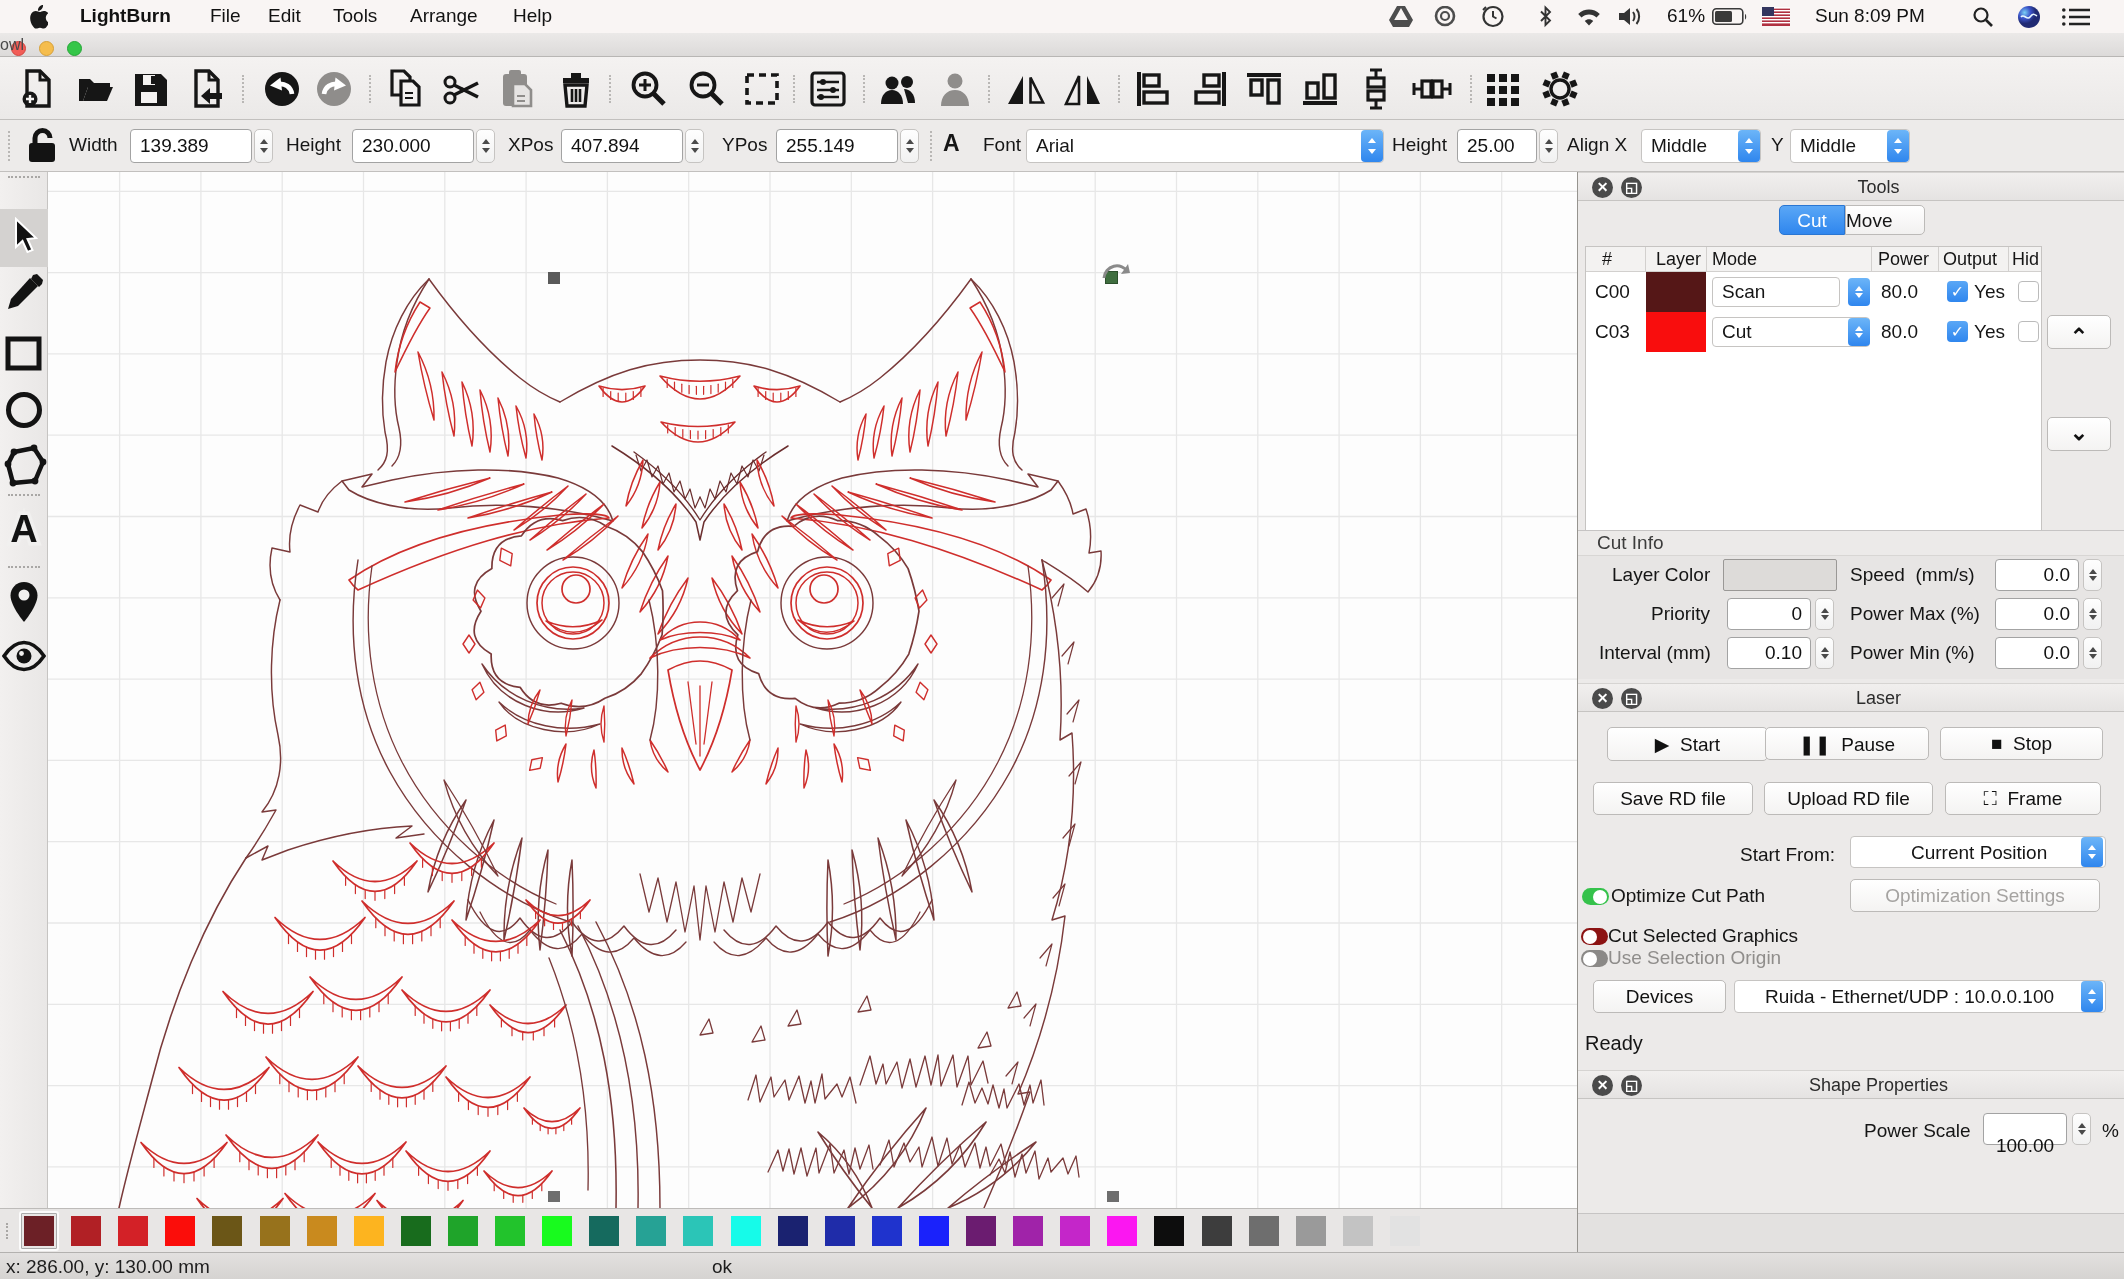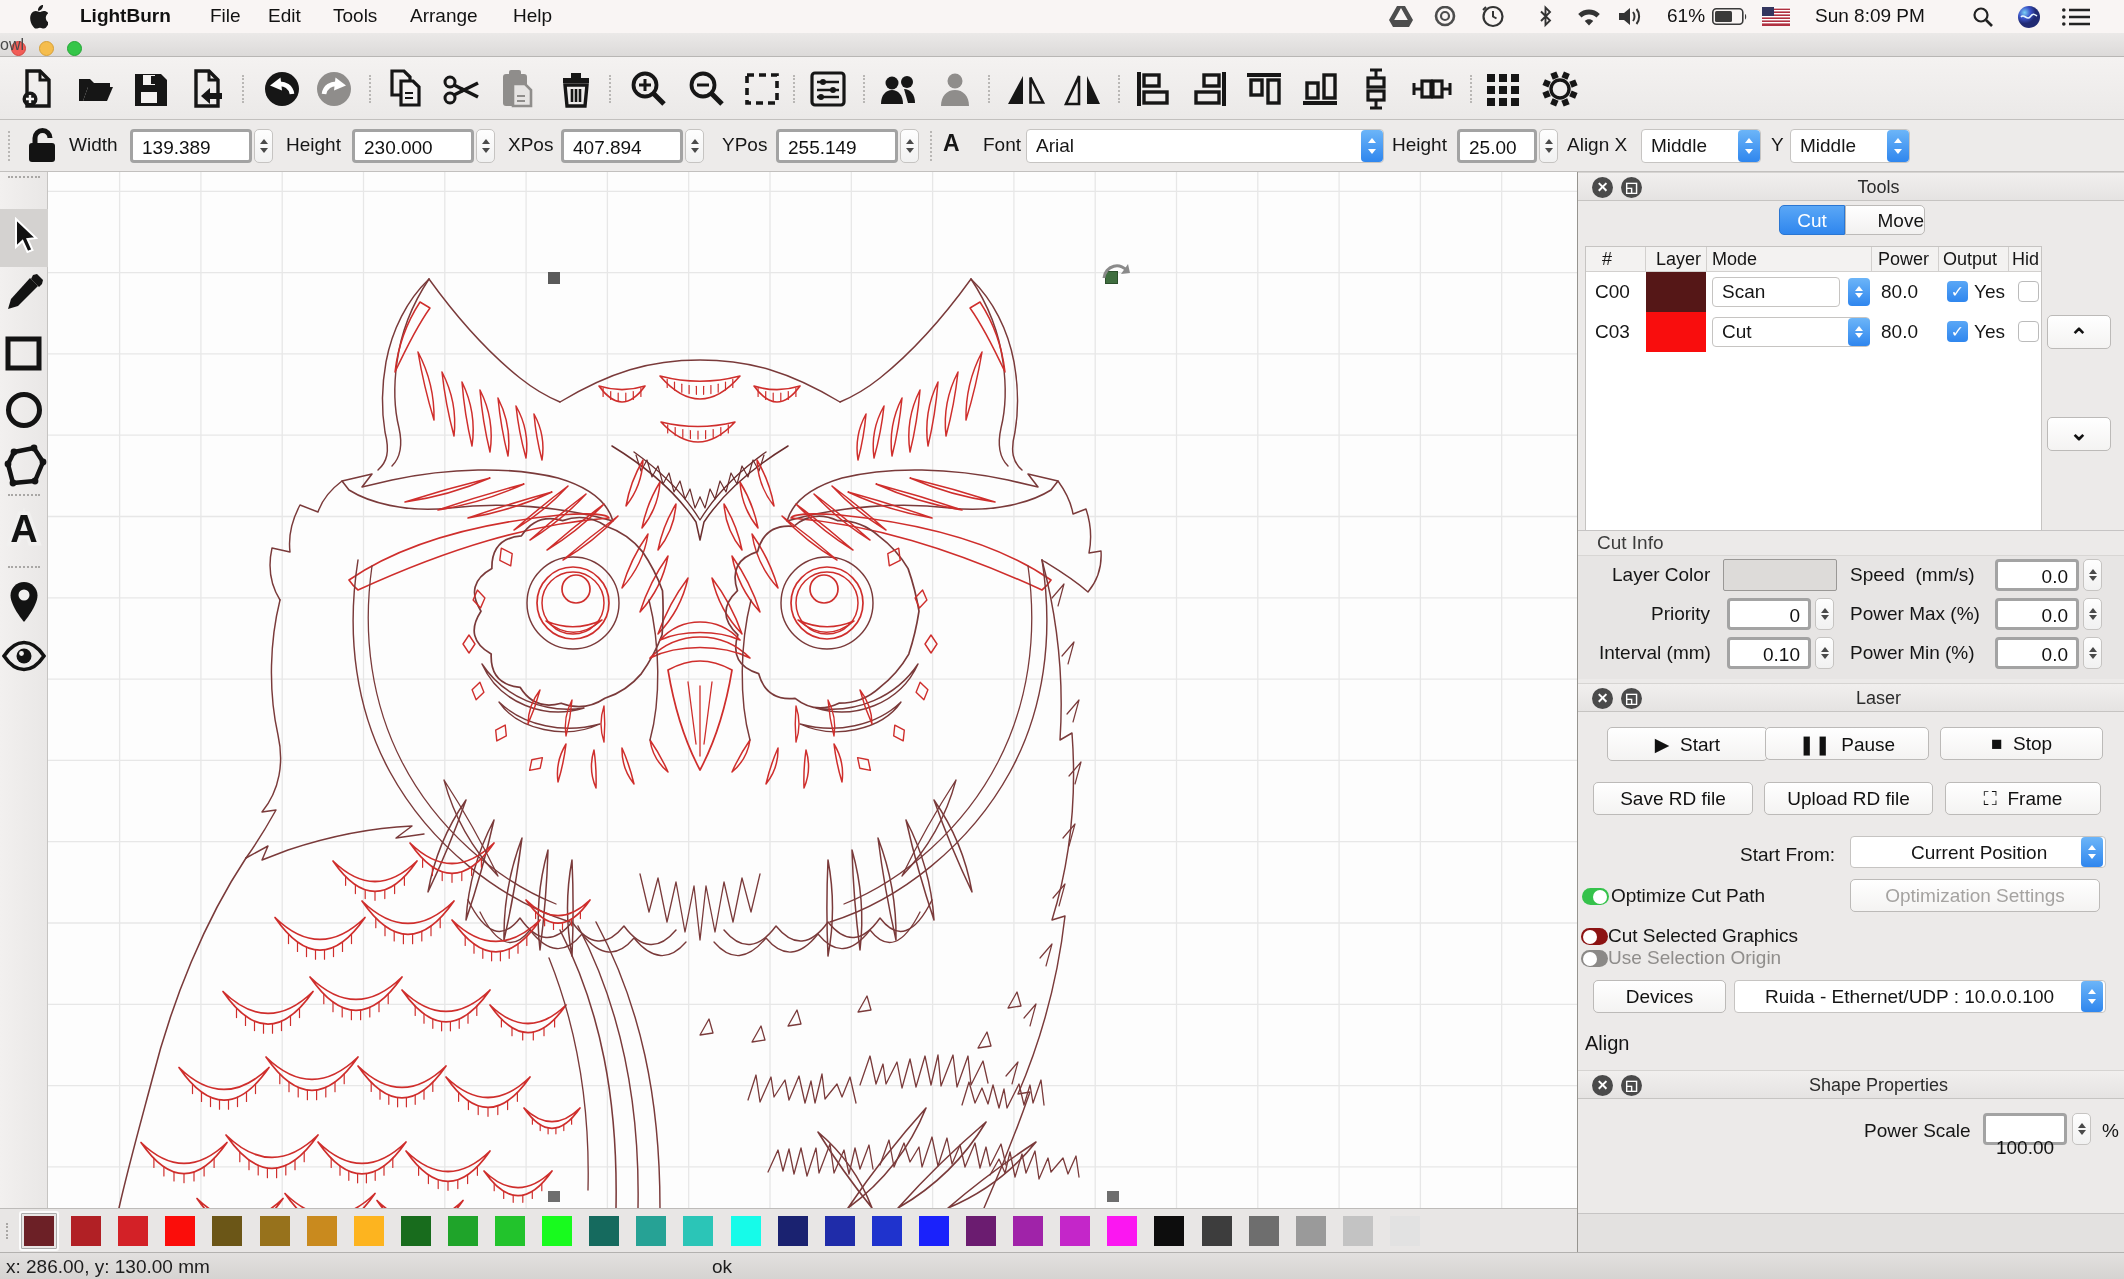--- a/index.html
+++ b/index.html
@@ -17,21 +17,21 @@
 .tl { position:absolute; top:8px; width:15px; height:15px; border-radius:50%; }
 #titlebar .wt { position:absolute; top:3px; width:100%; text-align:left; font-size:16px; color:#4a4a4a; }
 
 
 #toolbar { left:0; top:57px; width:2124px; height:63px; background:linear-gradient(#f4f2f1,#ebe9e8); border-bottom:1px solid #c2c0be; }
 .tsep { position:absolute; top:18px; width:2px; height:28px; border-left:2px dotted #b9b7b5; }
 
 
 #propbar { left:0; top:120px; width:2124px; height:52px; background:#edebea; border-bottom:1px solid #c2c0be; font-size:19px; color:#161616; }
 .pb-label { position:absolute; top:14px; }
-.pb-field { position:absolute; top:9px; height:34px; background:#fff; border:3px solid #a3a3a3; border-radius:4px; font-size:19px; padding:5px 0 0 9px; color:#111; }
+.pb-field { position:absolute; top:9px; height:34px; background:#fff; border:1px solid #a3a3a3; border-radius:4px; font-size:19px; padding:5px 0 0 9px; color:#111; }
 .stepper { position:absolute; top:9px; width:19px; height:34px; background:linear-gradient(#fefefe,#f1f1f1); border:1px solid #c6c4c2; border-radius:5px; }
 .stepper:before { content:""; position:absolute; left:5px; top:5px; border:4px solid transparent; border-bottom:5px solid #4a4a4a; }
 .stepper:after { content:""; position:absolute; left:5px; bottom:5px; border:4px solid transparent; border-top:5px solid #4a4a4a; }
 .bluestep { position:absolute; width:22px; background:linear-gradient(#6cb5f8,#2f86ee); border-radius:4px; }
 .bluestep:before { content:""; position:absolute; left:7px; top:4px; border:4px solid transparent; border-bottom:5px solid #fff; }
 .bluestep:after { content:""; position:absolute; left:7px; bottom:4px; border:4px solid transparent; border-top:5px solid #fff; }
 .combo { position:absolute; background:#fff; border:1px solid #c6c4c2; border-radius:4px; }
 
 
 #leftbar { left:0; top:172px; width:48px; height:1036px; background:linear-gradient(90deg,#f2f0ef,#e9e7e6); border-right:1px solid #c6c4c2; }
@@ -828,21 +828,21 @@
 </div>
 
 <div class="abs" id="rightpanel">
 
   <div class="ptitle" style="top:0px">
       <div class="circbtn" style="left:14px">✕</div>
       <div class="circbtn" style="left:43px">◱</div>
       <div class="t">Tools</div>
     </div>
   <div style="position:absolute;left:201px;top:33px;width:66px;height:30px;background:linear-gradient(#5aa7f6,#2f86ee);border:1px solid #2a76d2;border-radius:5px 0 0 5px;color:#fff;text-align:center;padding-top:4px;font-size:19px">Cut</div>
-  <div style="position:absolute;left:267px;top:33px;width:80px;height:30px;background:linear-gradient(#ffffff,#f2f1f0);border:1px solid #bcbab8;border-radius:0 5px 5px 0;text-align:right;padding-top:4px;font-size:19px">Move</div>
+  <div style="position:absolute;left:267px;top:33px;width:80px;height:30px;background:linear-gradient(#ffffff,#f2f1f0);border:1px solid #bcbab8;border-radius:0 5px 5px 0;text-align:left;padding-top:4px;font-size:19px">Move</div>
 
   <div id="cuttable">
     <div class="hdr">
       <span style="position:absolute;left:16px;top:2px">#</span>
       <span style="position:absolute;left:70px;top:2px">Layer</span>
       <span style="position:absolute;left:126px;top:2px">Mode</span>
       <span style="position:absolute;left:292px;top:2px">Power</span>
       <span style="position:absolute;left:357px;top:2px">Output</span>
       <span style="position:absolute;left:426px;top:2px">Hid</span>
       <div class="cdiv" style="left:59px"></div>
@@ -923,21 +923,21 @@
       <div class="knob" style="left:2px"></div>
     </div>
   <span style="position:absolute;left:30px;top:753px">Cut Selected Graphics</span>
   <div class="toggle" style="left:3px;top:778px;background:#8b8987">
       <div class="knob" style="left:2px"></div>
     </div>
   <span style="position:absolute;left:30px;top:775px;color:#8f8d8b">Use Selection Origin</span>
   <div class="wbtn" style="left:15px;top:808px;width:133px;height:33px;padding-top:5px">Devices</div>
   <div class="combo" style="left:156px;top:808px;width:372px;height:33px;padding:5px 0 0 30px;font-size:19px">Ruida - Ethernet/UDP : 10.0.0.100</div>
   <div class="bluestep" style="left:503px;top:809px;height:31px"></div>
-  <span style="position:absolute;left:7px;top:860px;font-size:20px">Align</span>
+  <span style="position:absolute;left:7px;top:860px;font-size:20px">Ready</span>
 
   <div class="ptitle" style="top:898px">
       <div class="circbtn" style="left:14px">✕</div>
       <div class="circbtn" style="left:43px">◱</div>
       <div class="t">Shape Properties</div>
     </div>
   <span style="position:absolute;left:286px;top:948px">Power Scale</span>
   <div class="pb-field" style="left:405px;top:941px;width:84px;height:32px;text-align:center;padding:21px 0 0 0">100.00</div>
   <div class="stepper" style="left:494px;top:941px;height:32px"></div>
   <span style="position:absolute;left:524px;top:948px">%</span>

